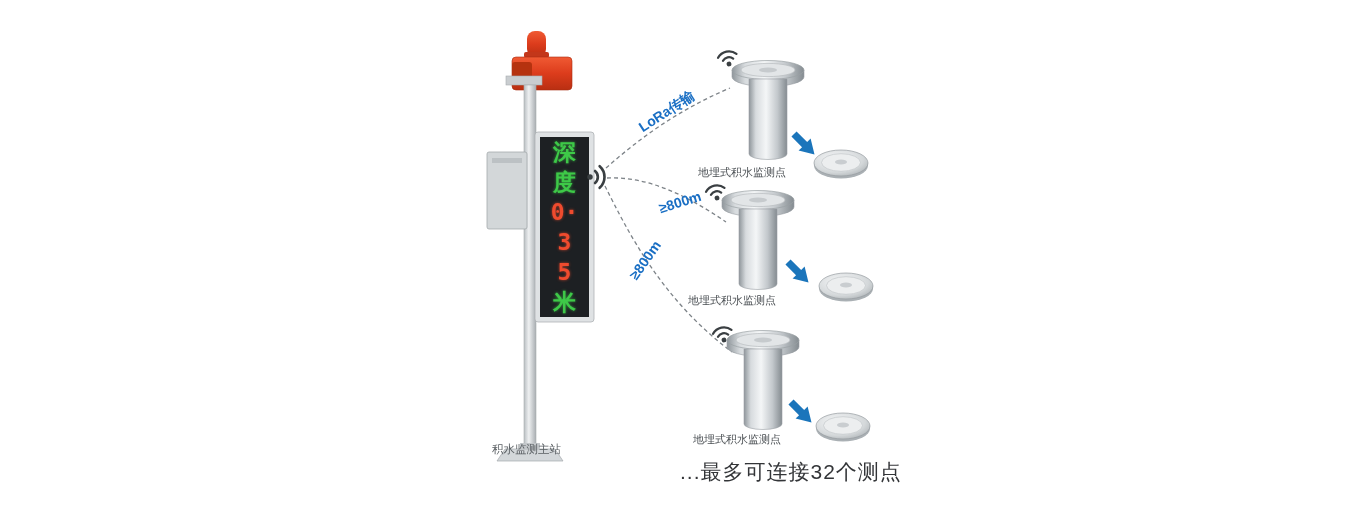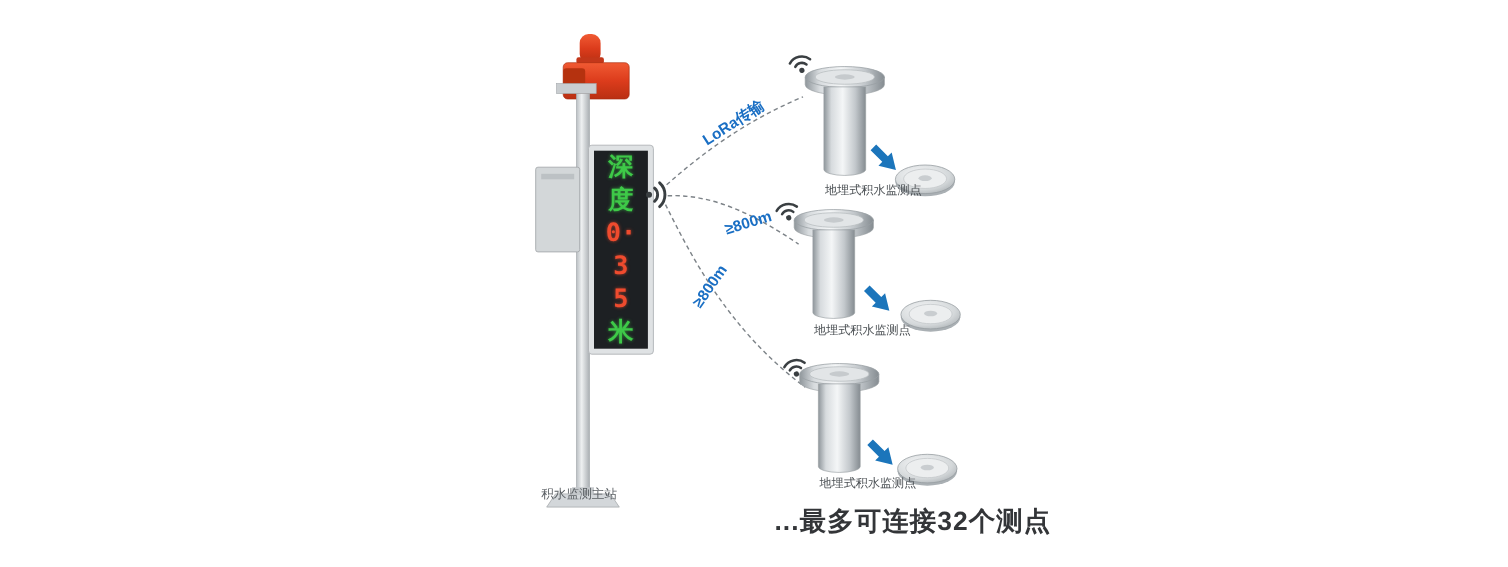--- a/index.html
+++ b/index.html
@@ -3,29 +3,29 @@
 <meta charset="utf-8">
 <style>
   html,body{margin:0;padding:0;background:#fff;}
   .canvas{
     position:relative;width:1371px;height:515px;background:#ffffff;
     font-family:"Liberation Sans","DejaVu Sans",sans-serif;overflow:hidden;
   }
   .canvas svg.gfx{position:absolute;left:0;top:0;}
   .lbl{position:absolute;white-space:nowrap;}
   .station-label{left:452px;top:442px;font-size:11.5px;color:#5a5f63;margin-left:40px;}
-  .sensor-label{width:140px;text-align:right;font-size:11px;color:#4a4f53;}
+  .sensor-label{width:140px;text-align:left;font-size:11px;color:#4a4f53;}
   .sensor-label.s1{left:698px;top:165px;}
   .sensor-label.s2{left:688px;top:293px;}
   .sensor-label.s3{left:693px;top:432px;}
   .link-label{font-size:14px;font-weight:bold;color:#1a6fc4;width:90px;text-align:center;}
   .link-label.l1{left:622px;top:103px;transform:rotate(-33deg);}
   .link-label.l2{left:635px;top:194px;transform:rotate(-17deg);}
   .link-label.l3{left:600px;top:252px;transform:rotate(-55deg);}
-  .footnote{left:680px;top:458px;font-size:24px;color:#333538;font-weight:700;letter-spacing:1px;margin-left:24px;}
+  .footnote{left:680px;top:458px;font-size:21px;color:#333538;font-weight:400;letter-spacing:1px;}
   
   .led-screen{
     position:absolute;left:540px;top:137px;width:49px;height:180px;
     display:flex;flex-direction:column;justify-content:space-around;align-items:center;
     font-weight:bold;line-height:1;pointer-events:none;
   }
   .led{font-size:23px;font-family:"DejaVu Sans Mono","DejaVu Sans",monospace;}
   .led-green{color:#3ec948;text-shadow:0 0 3px rgba(62,201,72,.75);}
   .led-red{color:#ef4b2e;text-shadow:0 0 3px rgba(239,75,46,.75);}
 </style>

